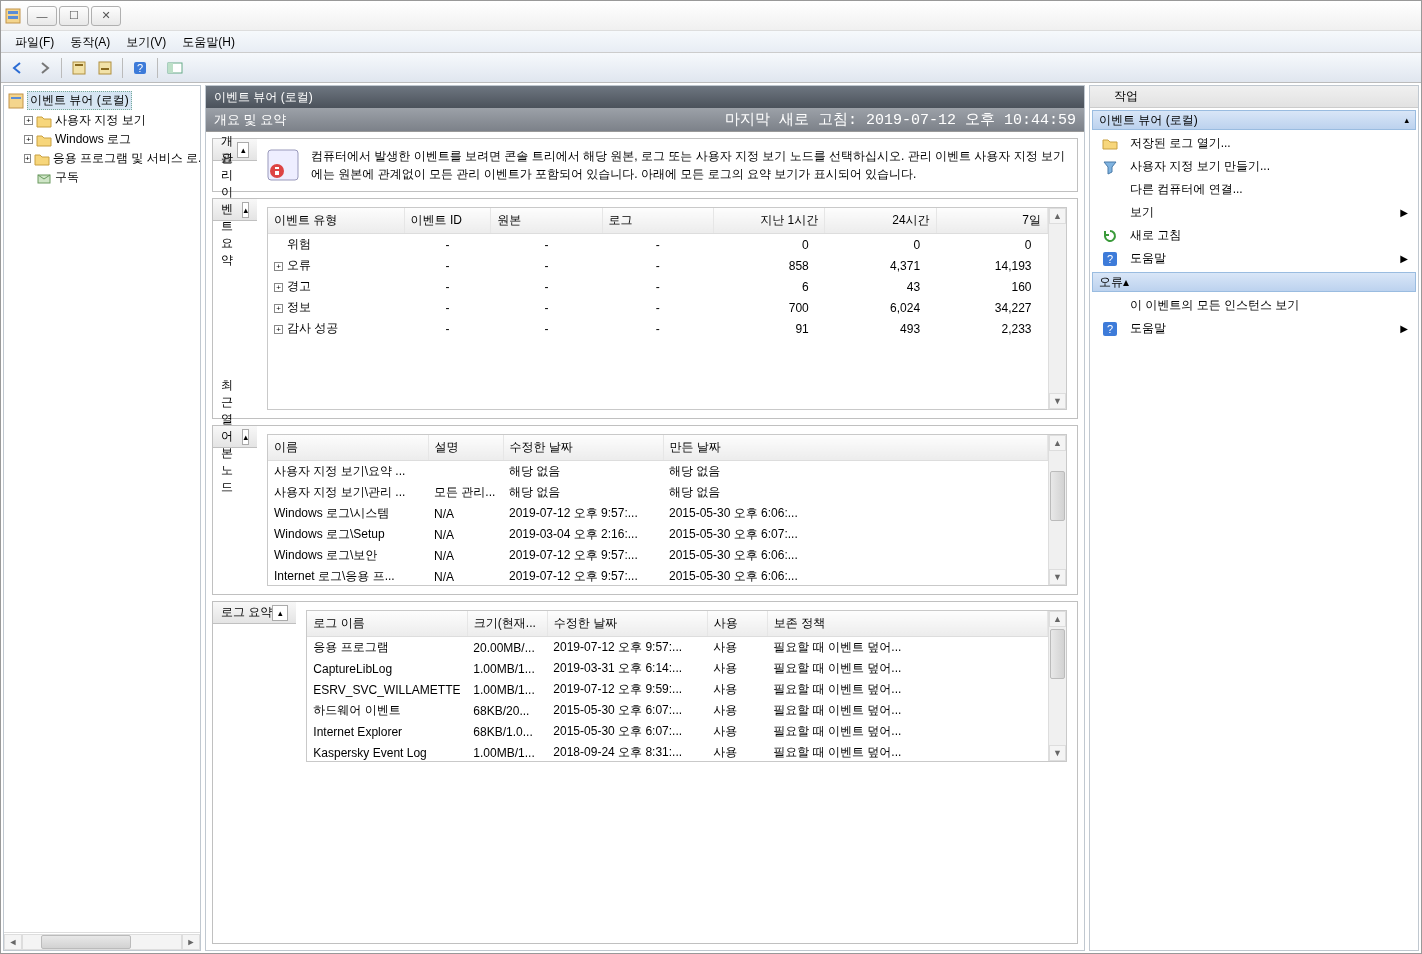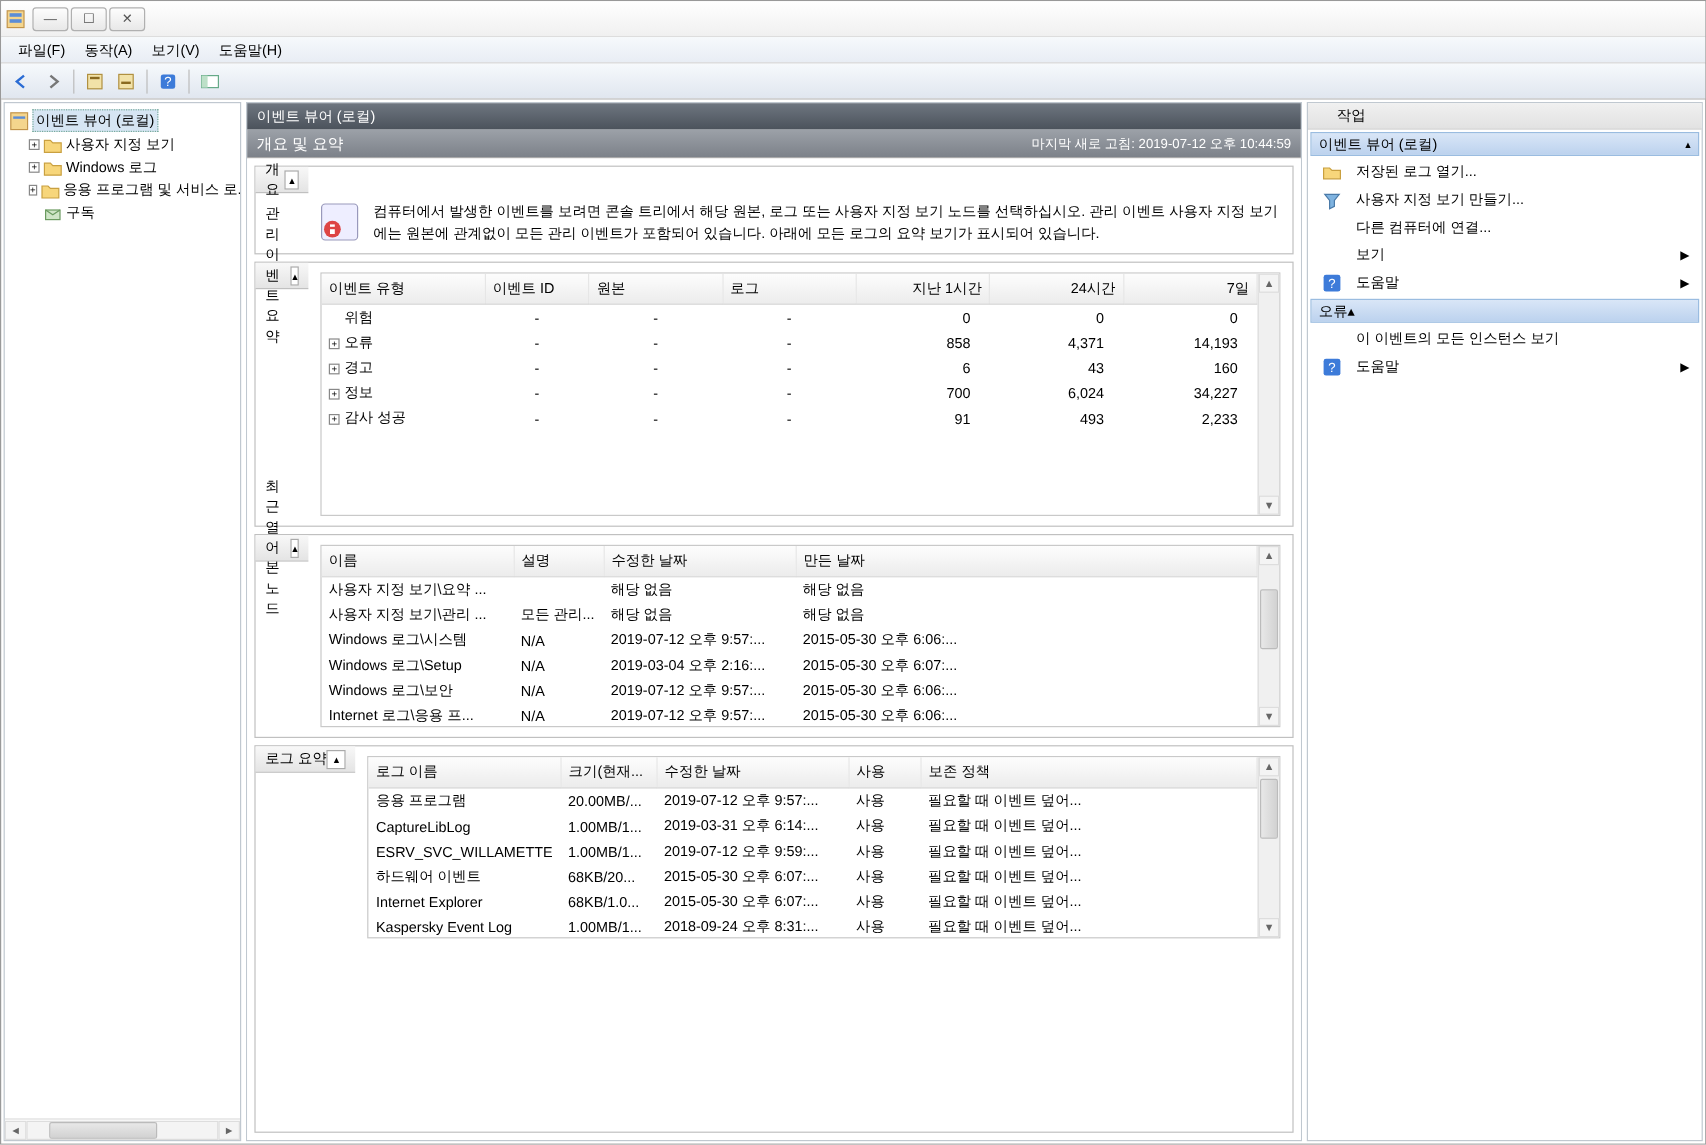--- a/index.html
+++ b/index.html
@@ -25,27 +25,27 @@
 .tree-item .ico { width: 16px; height: 16px; display: inline-flex; align-items: center; justify-content: center; }
 .tree-item.root .label { background: #d6e5f3; border: 1px dotted #7a9; padding: 0 2px; }
 .hscroll { height: 18px; border-top: 1px solid #ddd; display: flex; align-items: center; }
 .hscroll .track { flex: 1; height: 16px; background: #f4f4f4; border: 1px solid #ddd; position: relative; }
 .hscroll .thumb { position: absolute; left: 18px; width: 90px; top: 0; bottom: 0; background: linear-gradient(#e8e8e8,#d2d2d2); border: 1px solid #bbb; border-radius: 2px; }
 .hscroll .arr { width: 18px; height: 16px; border: 1px solid #ddd; background: #f4f4f4; display: flex; align-items:center; justify-content:center; font-size:9px; color:#666;}
 .center-pane { flex: 1; border: 1px solid #c0c8d0; margin: 0 4px; background: #fff; display: flex; flex-direction: column; min-width: 0; }
 .center-header { height: 22px; background: linear-gradient(#6e7680,#4b525b); color: #fff; display: flex; align-items: center; padding: 0 8px; font-size: 12px; }
 .overview-banner { height: 24px; background: linear-gradient(#9ca1a8,#7c8189); color: #fff; display: flex; align-items: center; padding: 0 8px; border-bottom: 1px solid #999; }
 .overview-banner .ov-title { font-weight: normal; font-size: 13px; }
-.overview-banner .ov-sub { margin-left: auto; font-size: 11px; }
+.overview-banner .ov-sub { margin-left: auto; font-size: 15px; font-family: Liberation Mono, monospace; }
 .center-content { flex: 1; overflow: hidden; padding: 6px; display: flex; flex-direction: column; gap: 6px; background:#fff;}
 .section { border: 1px solid #c0c0c0; display: flex; flex-direction: row; }
 .sec-header { height: 22px; background: linear-gradient(#f8f8f8,#e4e4e4); border-bottom: 1px solid #c0c0c0; display: flex; align-items: center; padding: 0 8px; font-size: 12px; }
 .sec-header .collapse { margin-left: auto; width: 16px; height: 16px; border: 1px solid #aaa; background: #fff; display: flex; align-items: center; justify-content: center; font-size: 9px; }
 .sec-body { padding: 8px; }
-.info-row { display: flex; gap: 10px; align-items: flex-start; margin-top: 20px; }
+.info-row { display: flex; gap: 10px; align-items: flex-start; }
 .info-row .big-icon { width: 36px; height: 36px; flex-shrink: 0; }
 .info-row .txt { font-size: 12px; line-height: 1.5; }
 .data-box { border: 1px solid #c9c9c9; margin: 0 2px; }
 .grid { width: 100%; border-collapse: collapse; font-size: 12px; table-layout: fixed; }
 .grid th { text-align: left; font-weight: normal; background: linear-gradient(#fdfdfd,#ececec); border-bottom: 1px solid #ddd; border-right: 1px solid #e6e6e6; padding: 4px 6px; }
 .grid td { padding: 2px 6px; white-space: nowrap; overflow: hidden; text-overflow: ellipsis; }
 .grid td.num { text-align: right; padding-right: 16px; }
 .grid td.ctr { text-align: center; }
 .expand-sq { display: inline-block; width: 9px; height: 9px; border: 1px solid #888; font-size: 8px; line-height: 8px; text-align: center; margin-right: 4px; background: #fff; }
 .scroll-wrap { display: flex; }
@@ -499,20 +499,29 @@
             <span>다른 컴퓨터에 연결...</span>
           </div>
           <div class="action-item">
             <span class="ico"></span>
             <span>보기</span>
             <span class="arrow">▶</span>
           </div>
           <div class="action-item">
             <span class="ico">
               <svg width="16" height="16">
+                <path d="M8 3 a5 5 0 1 1 -4.5 2.8" fill="none" stroke="#3a9a3a" stroke-width="2"></path>
+                <path d="M3 3 v4 h4" fill="none" stroke="#3a9a3a" stroke-width="2"></path>
+              </svg>
+            </span>
+            <span>새로 고침</span>
+          </div>
+          <div class="action-item">
+            <span class="ico">
+              <svg width="16" height="16">
                 <rect x="1" y="1" width="14" height="14" rx="2" fill="#3d7bd9"></rect>
                 <text x="8" y="12" text-anchor="middle" fill="#fff" font-size="11">?</text>
               </svg>
             </span>
             <span>도움말</span>
             <span class="arrow">▶</span>
           </div>
         </div>
       <div class="actions-group-hdr">
         <span>오류</span>

